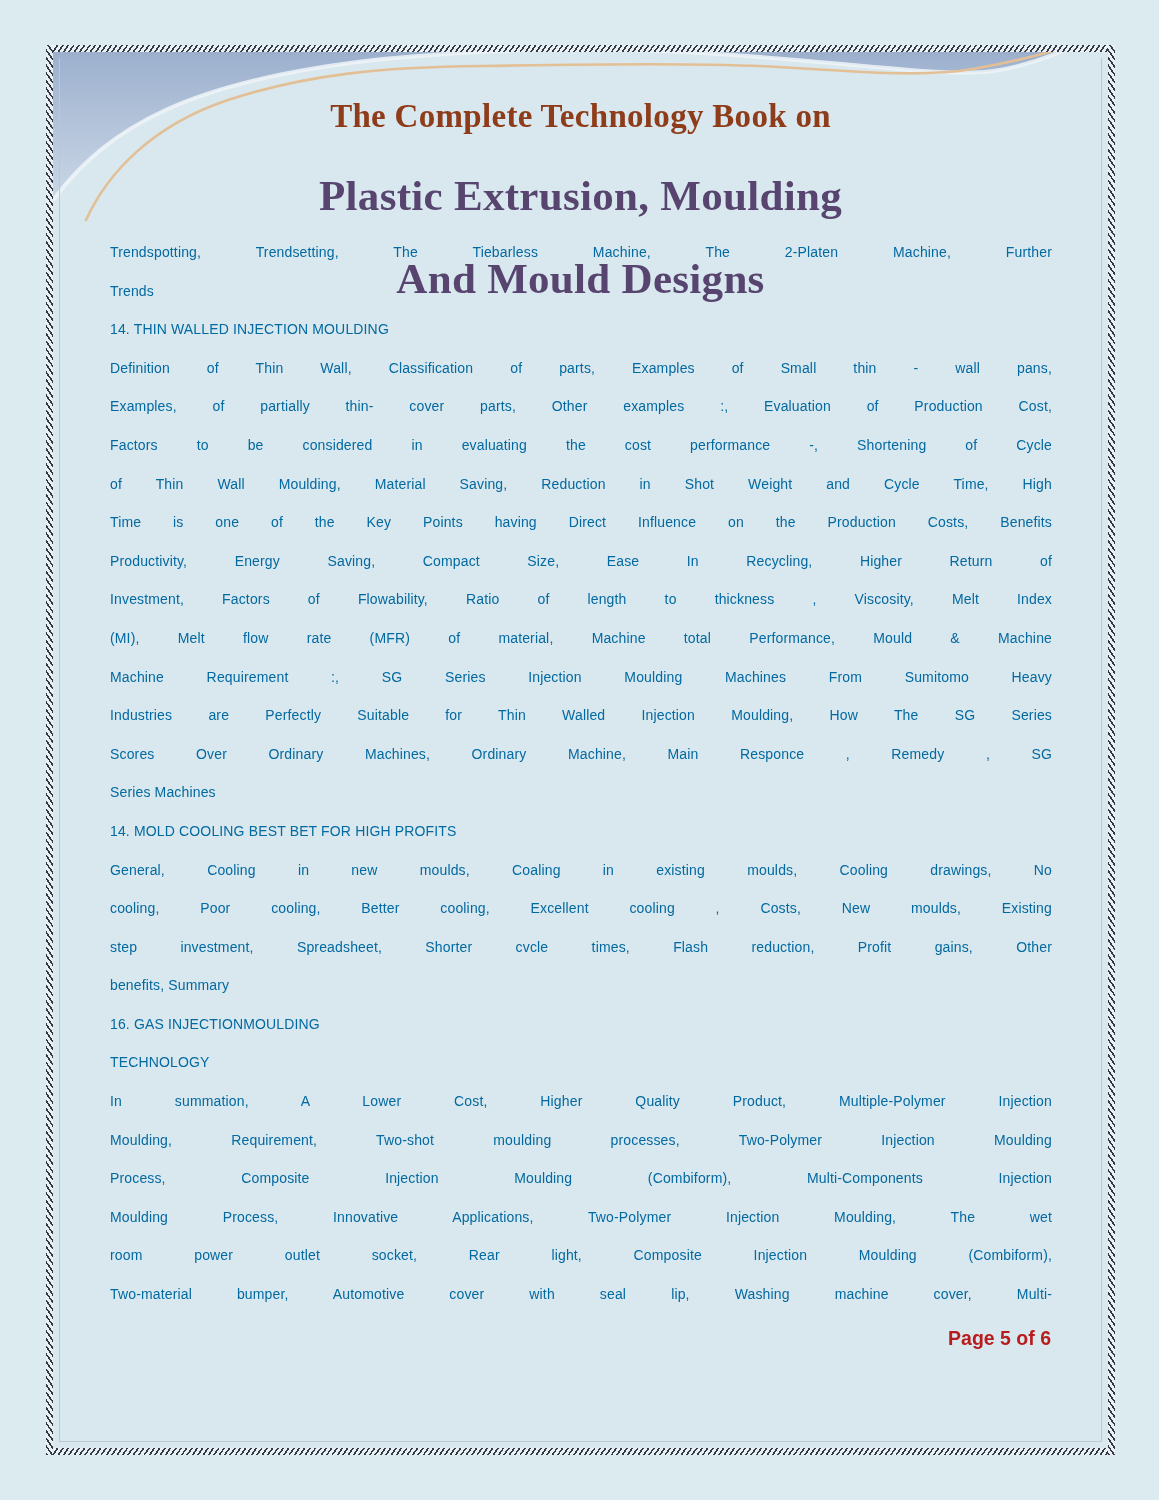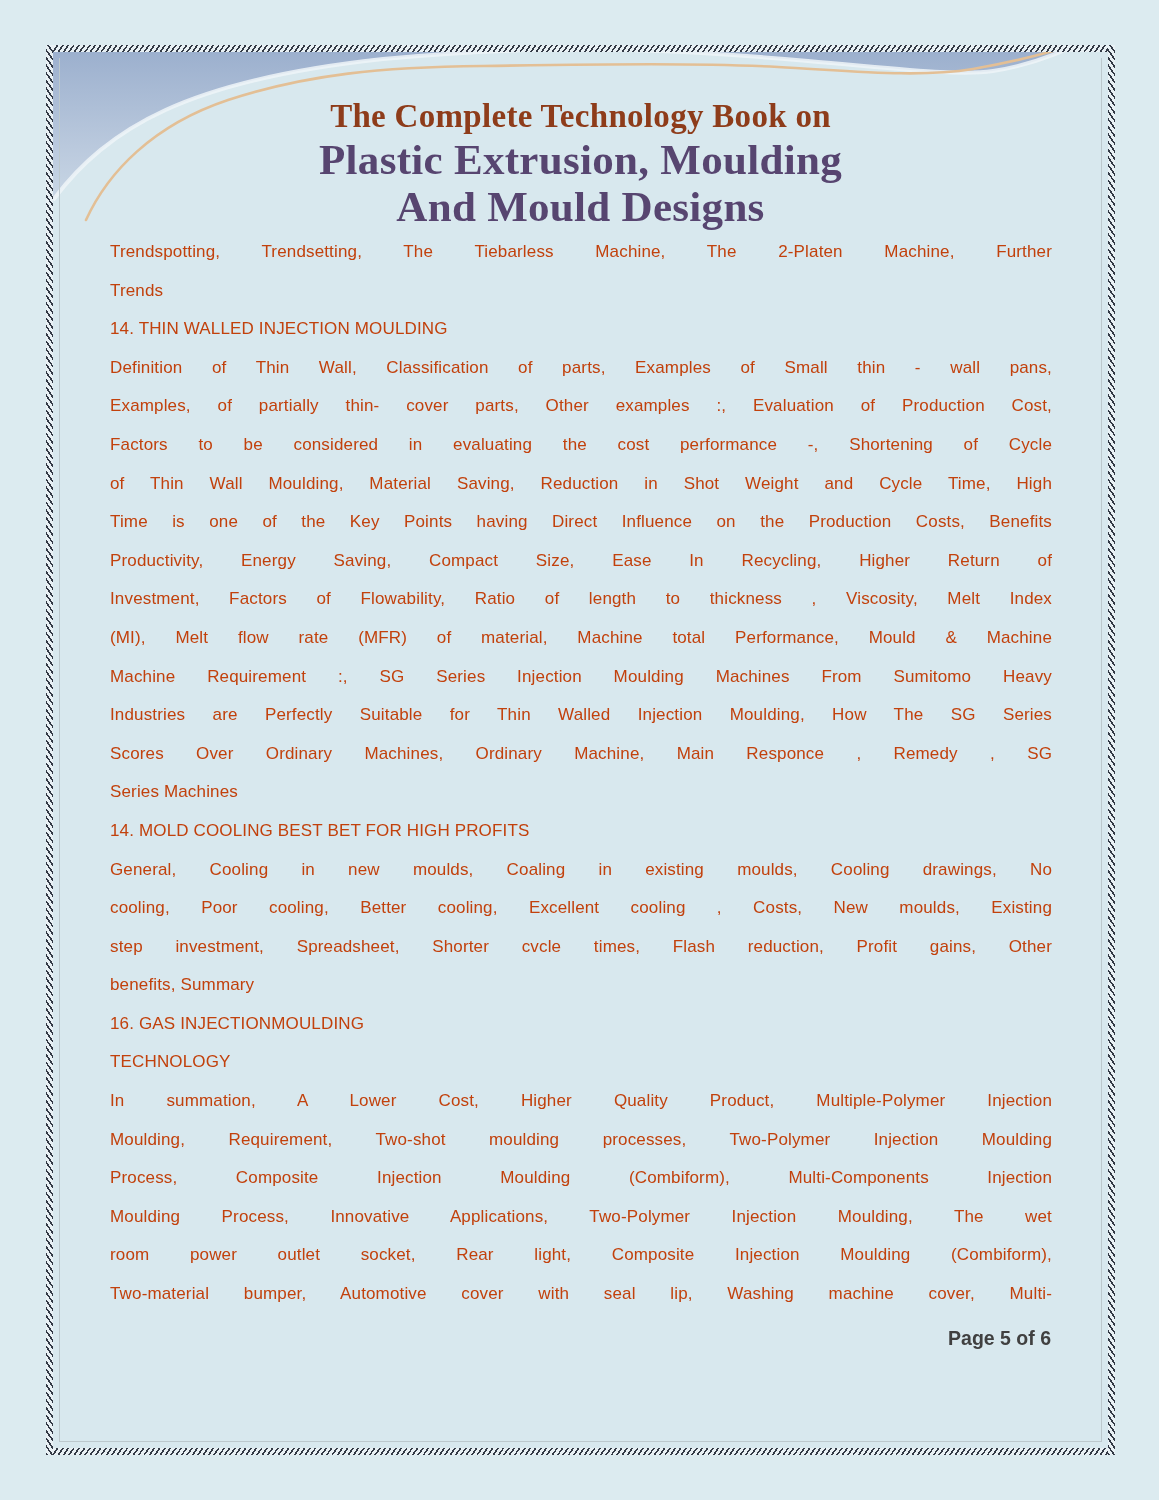--- a/index.html
+++ b/index.html
@@ -36,35 +36,35 @@
 
   .titles{position:absolute;left:0;top:44px;width:100%;text-align:center;z-index:2;}
   .series-title{
     font-family:"Liberation Serif","DejaVu Serif",serif;
     font-weight:bold;font-size:33px;line-height:40px;
     color:#8e3c1a;letter-spacing:.3px;
   }
   .book-title{
     font-family:"Liberation Serif","DejaVu Serif",serif;
     font-weight:bold;font-size:43px;line-height:47px;
-    color:#574570;letter-spacing:.3px;
+    color:#574570;letter-spacing:.3px;margin-top:36px;
   }
 
   .textcol{position:relative;z-index:2;padding:181px 56px 0 57px;}
   .line{
     display:block;height:38.6px;line-height:38.6px;
-    font-size:17px;color:#c2410c;letter-spacing:.15px;
+    font-size:14px;color:#0369a1;letter-spacing:.15px;
     white-space:normal;overflow:visible;
   }
   .j{text-align:justify;text-align-last:justify;}
   .l{text-align:left;}
 
   .pagenum{
     position:relative;z-index:2;text-align:right;padding:13px 57px 0 0;
-    font-size:19.5px;font-weight:bold;color:#404040;
+    font-size:19.5px;font-weight:bold;color:#b91c1c;
   }
 </style>
 </head>
 <body>
 
 <div class="canvas">
 
   <div class="frame">
     <div class="edge h top"></div>
     <div class="edge h bottom"></div>

